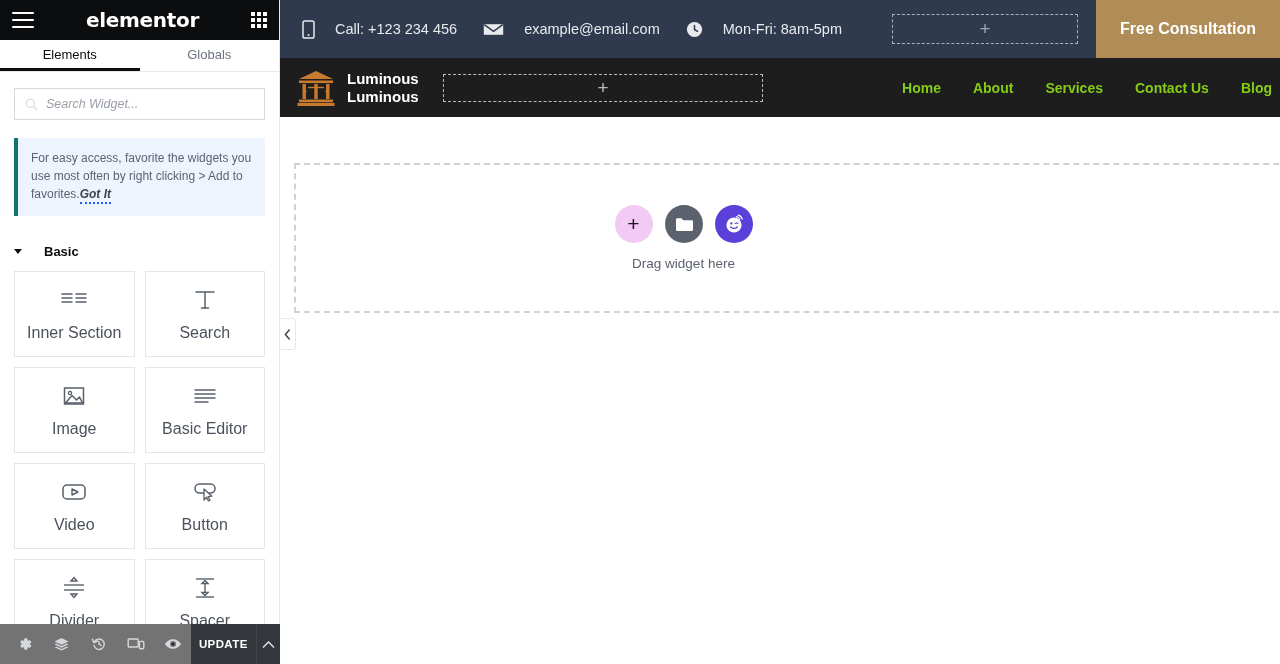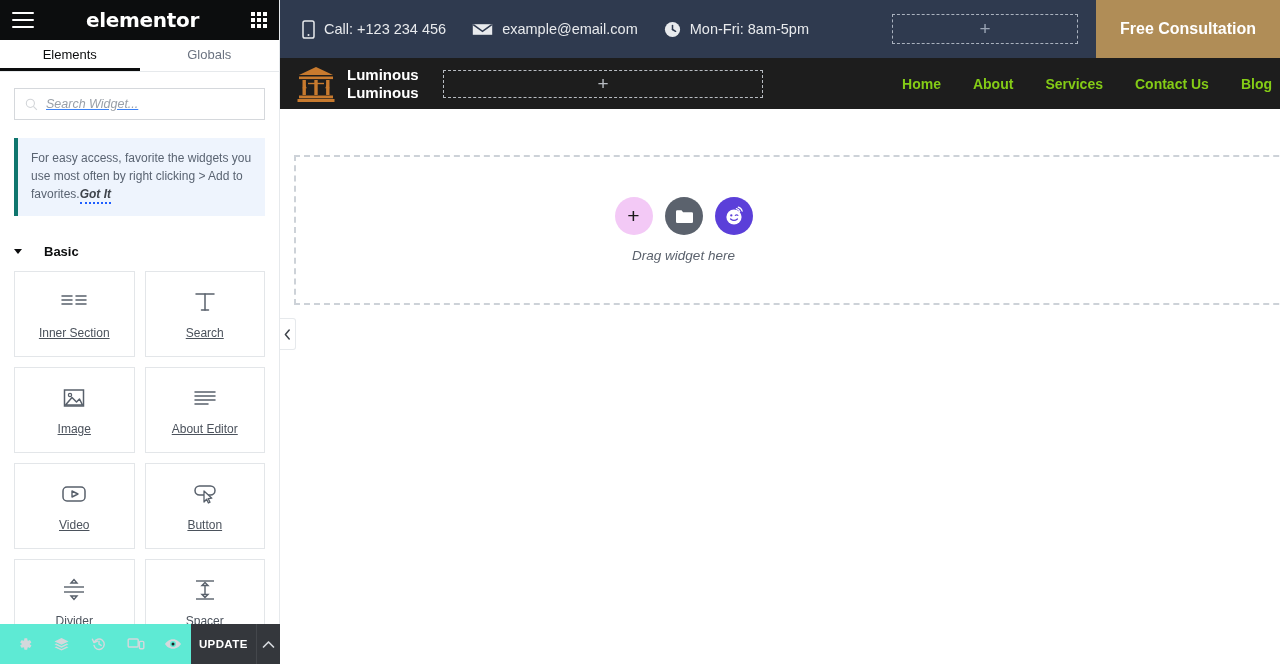--- a/index.html
+++ b/index.html
@@ -43,21 +43,21 @@
 
   .panel-body { flex: 1; overflow: hidden; padding: 0 14px; position: relative; }
 
   .search-wrap {
     margin-top: 16px; height: 32px; border: 1px solid #d5d8dc;
     display: flex; align-items: center; padding: 0 10px; background: #fff;
   }
   .search-icon { width: 13px; height: 13px; flex: 0 0 13px; margin-right: 8px; opacity: .45; }
   .search-wrap input {
     border: 0; outline: 0; flex: 1; font-size: 12.5px;
-    font-family: "Liberation Sans", sans-serif; color: #3b82f6; text-decoration: underline;
+    font-family: "Liberation Sans", sans-serif; color: #14532d;
   }
   .search-wrap input::placeholder { color: #9aa0a8; font-style: italic; }
 
   .notice {
     margin-top: 18px; background: #eef4fd; border-left: 4px solid #0f766e;
     padding: 11px 13px 13px 13px;
     font-size: 12px; line-height: 18px; color: #5a6472;
   }
   .notice b.gotit {
     color: #3f444b; font-weight: bold; font-style: italic;
@@ -68,69 +68,69 @@
   .cat .caret { width: 0; height: 0; border-left: 4.5px solid transparent; border-right: 4.5px solid transparent; border-top: 5px solid #0c0d0e; }
   .cat .cat-label { font-size: 13px; font-weight: bold; color: #0c0d0e; }
 
   .widgets { margin-top: 12px; display: grid; grid-template-columns: 1fr 1fr; gap: 10px; }
   .widget {
     height: 86px; border: 1px solid #e3e6e9; background: #fff;
     display: flex; flex-direction: column; align-items: center; justify-content: center;
     gap: 10px; cursor: grab;
   }
   .widget .wicon { height: 28px; display: flex; align-items: center; justify-content: center; color: #58606b; }
-  .widget .wlabel { font-size: 12px; color: #4b525c; text-decoration: underline; }
+  .widget .wlabel { font-size: 16px; color: #4b525c; }
 
   .collapse-handle {
     position: absolute; left: 280px; top: 318px; width: 16px; height: 32px;
     background: #ffffff; border: 1px solid #e6e9ec; border-left: none;
     border-radius: 0 3px 3px 0;
     display: flex; align-items: center; justify-content: center;
     cursor: pointer; z-index: 25;
   }
 
   .bottom-bar {
     position: absolute; left: 0; bottom: 0; width: 280px; height: 40px;
-    background: #5eead4; display: flex; align-items: center; z-index: 30;
+    background: #737373; display: flex; align-items: center; z-index: 30;
   }
   .bb-icons { display: flex; align-items: center; gap: 0; flex: 1; padding-left: 6px; }
   .bb-btn { width: 37px; height: 40px; display: flex; align-items: center; justify-content: center; color: #d5d8dc; cursor: pointer; }
   .bb-update {
     width: 80px; height: 40px; background: #34373c; color: #fff;
     display: flex; align-items: center; justify-content: center;
     font-size: 11.5px; font-weight: bold; letter-spacing: .4px; cursor: pointer;
   }
   .bb-caret {
     width: 30px; height: 40px; background: #34373c; border-left: 1px solid #44474c;
     display: flex; align-items: center; justify-content: center; color: #d5d8dc; cursor: pointer;
   }
 
   
   .canvas { flex: 1; height: 664px; background: #ffffff; overflow: hidden; position: relative; }
 
   .topbar {
     background: #2f3a4f; height: 58px; display: flex; align-items: center;
     padding-left: 22px; gap: 0;
   }
-  .contact-item { display: flex; align-items: center; gap: 9px; color: #e8eaed; font-size: 14.5px; margin-right: 26px; }
+  .contact-item { display: flex; align-items: center; gap: 20px; color: #e8eaed; font-size: 14.5px; margin-right: 26px; }
   .contact-item svg { flex: 0 0 auto; }
   .topbar-spacer { flex: 1; }
   .empty-col {
     border: 1px dashed #aab2bf; height: 30px; width: 186px;
     display: flex; align-items: center; justify-content: center;
     color: #9aa4b4; font-size: 19px; font-weight: 300; margin-right: 18px; cursor: pointer;
   }
   .cta-btn {
     background: #b08d57; color: #ffffff; font-size: 16px; font-weight: bold;
     padding: 16px 24px; height: 58px; display: flex; align-items: center;
     white-space: nowrap; cursor: pointer; min-width: 170px;
   }
 
   .navbar {
-    background: #1d1d1d; height: 51px; display: flex; align-items: center;
+    background: #1d1d1d; height: 59px; display: flex; align-items: center;
     padding-left: 16px;
   }
   .brand { display: flex; align-items: center; gap: 11px; margin-right: 22px; }
   .brand-name { color: #ffffff; font-size: 15px; font-weight: bold; line-height: 18px; width: 74px; }
   .nav-empty-col {
     border: 1px dashed #b8bcc2; height: 28px; width: 320px;
     display: flex; align-items: center; justify-content: center;
     color: #b8bcc2; font-size: 19px; font-weight: 300; cursor: pointer;
   }
   .nav-spacer { flex: 1; }
@@ -142,21 +142,21 @@
     border: 2px dashed #cdd2d8; height: 150px; width: 1265px;
     display: flex; flex-direction: column; align-items: center; justify-content: center;
     gap: 14px; margin-left: 0;
   }
   .dz-inner { display: flex; flex-direction: column; align-items: center; gap: 13px; margin-left: -486px; }
   .dz-buttons { display: flex; gap: 12px; }
   .dz-btn { width: 38px; height: 38px; border-radius: 50%; display: flex; align-items: center; justify-content: center; cursor: pointer; }
   .dz-add { background: #f3c9f6; color: #1a1a1a; font-size: 21px; font-weight: 300; }
   .dz-folder { background: #5b626d; color: #ffffff; }
   .dz-ai { background: #5b3fd9; color: #ffffff; }
-  .dz-label { font-size: 13.5px; color: #5b626d; font-style: italic; }
+  .dz-label { font-size: 13.5px; color: #5b626d; }
 </style>
 </head>
 <body>
 
 <div class="app">
 
   <aside class="panel">
 
     <div class="panel-header">
       <div class="hamburger">
@@ -248,21 +248,21 @@
           <span class="wicon">
             <svg width="26" height="20" viewBox="0 0 26 20">
               <g fill="none" stroke="#58606b" stroke-width="1.5" stroke-linecap="round">
                 <line x1="3" y1="4" x2="23" y2="4"></line>
                   <line x1="3" y1="8" x2="23" y2="8"></line>
                 <line x1="3" y1="12" x2="23" y2="12"></line>
                   <line x1="3" y1="16" x2="16" y2="16"></line>
               </g>
             </svg>
           </span>
-          <span class="wlabel">About Editor</span>
+          <span class="wlabel">Basic Editor</span>
         </div>
 
         <div class="widget">
           <span class="wicon">
             <svg width="28" height="20" viewBox="0 0 28 20">
               <rect x="3" y="3" width="22" height="14" rx="4" fill="none" stroke="#58606b" stroke-width="1.5"></rect>
               <path d="M12 7 L18 10 L12 13 Z" fill="none" stroke="#58606b" stroke-width="1.4" stroke-linejoin="round"></path>
             </svg>
           </span>
           <span class="wlabel">Video</span>

